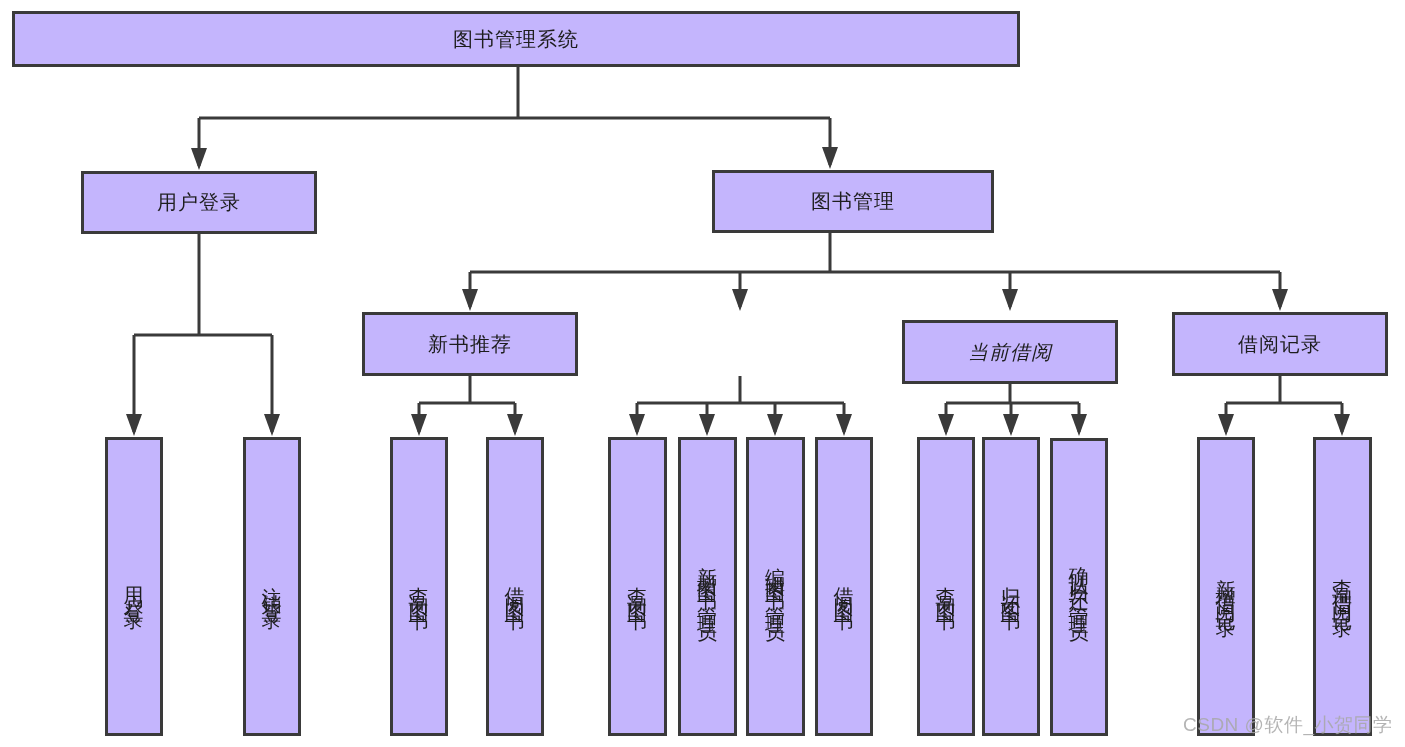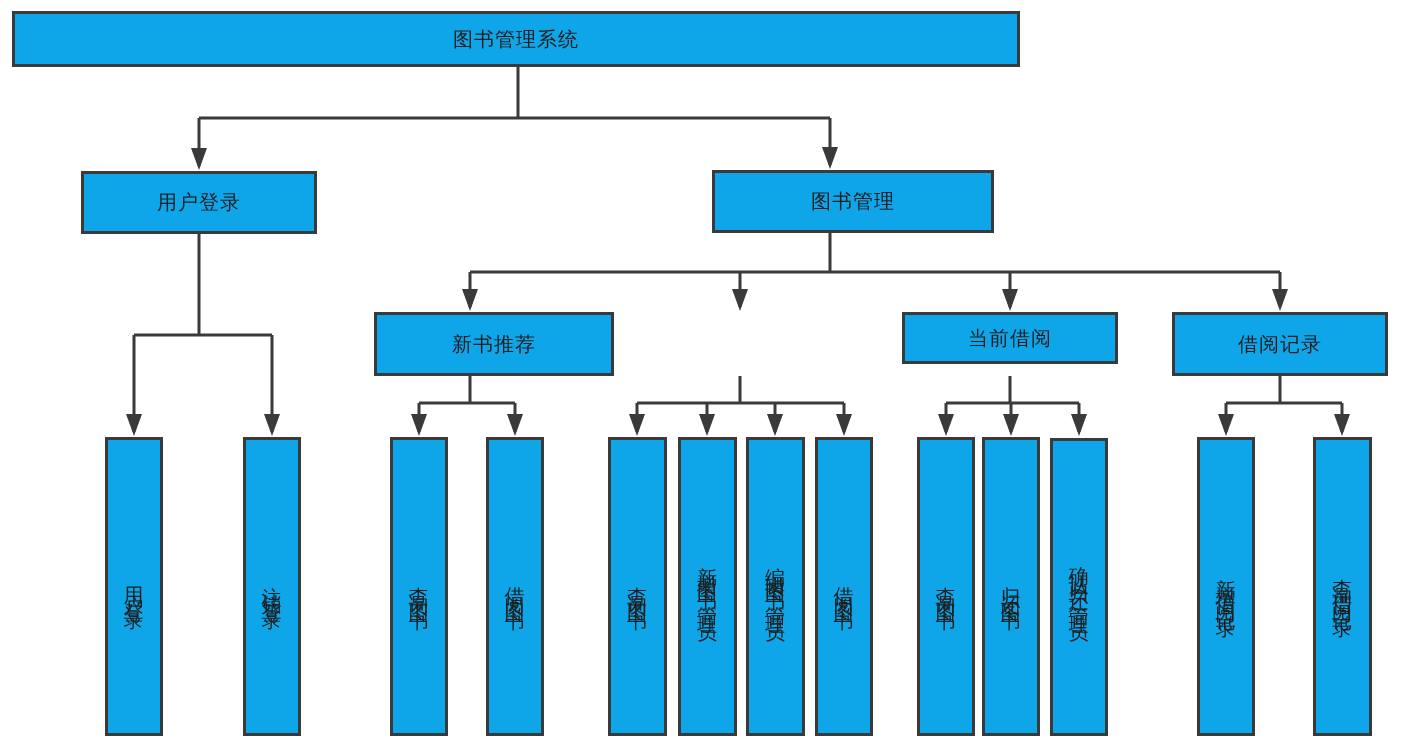--- a/index.html
+++ b/index.html
@@ -15,21 +15,21 @@
     width:1405px;height:747px;
     background:var(--bg);
     overflow:hidden;
   }
   .connector-layer{
     position:absolute;left:0;top:0;width:1405px;height:747px;
     pointer-events:none;
   }
   .node{
     position:absolute;
-    background:#0ea5e9;
+    background:#c4b5fd;
     border:3px solid var(--line);
     box-sizing:border-box;
     color:var(--text);
     display:flex;align-items:center;justify-content:center;text-align:right;
   }
   .hbox{
     font-size:20px;
     letter-spacing:1px;
     white-space:nowrap;
   }
@@ -108,24 +108,24 @@
     <span>图书管理系统</span>
   </div>
 
   <div class="node hbox" style="left:81px;top:171px;width:236px;height:63px;">
     <span>用户登录</span>
   </div>
   <div class="node hbox" style="left:712px;top:170px;width:282px;height:63px;">
     <span>图书管理</span>
   </div>
 
-  <div class="node hbox" style="left:362px;top:312px;width:240px;height:64px;margin-left:12px;">
+  <div class="node hbox" style="left:362px;top:312px;width:216px;height:64px;">
     <span>新书推荐</span>
   </div>
-  <div class="node hbox" style="left:902px;top:312px;width:216px;height:52px;">
+  <div class="node hbox" style="left:902px;top:320px;width:216px;height:64px;font-style:italic;">
     <span>当前借阅</span>
   </div>
   <div class="node hbox" style="left:1172px;top:312px;width:216px;height:64px;">
     <span>借阅记录</span>
   </div>
 
   <div class="node vbox" style="left:105px;top:437px;width:58px;height:299px;">
     <span class="vtext">用户登录</span>
   </div>
   <div class="node vbox" style="left:243px;top:437px;width:58px;height:299px;">
@@ -162,14 +162,15 @@
     <span class="vtext">确认归还（管理员）</span>
   </div>
 
   <div class="node vbox" style="left:1197px;top:437px;width:58px;height:299px;">
     <span class="vtext">新增借阅记录</span>
   </div>
   <div class="node vbox" style="left:1313px;top:437px;width:59px;height:299px;">
     <span class="vtext">查询借阅记录</span>
   </div>
 
+  <div class="watermark">CSDN @软件_小贺同学</div>
 
 </div>
 
 </body></html>

